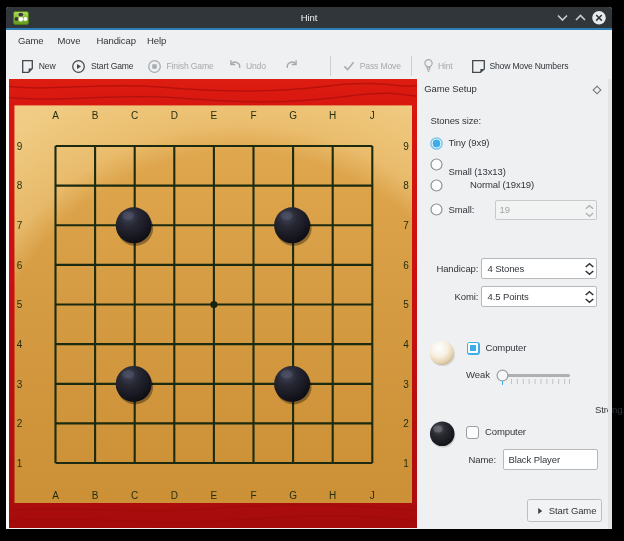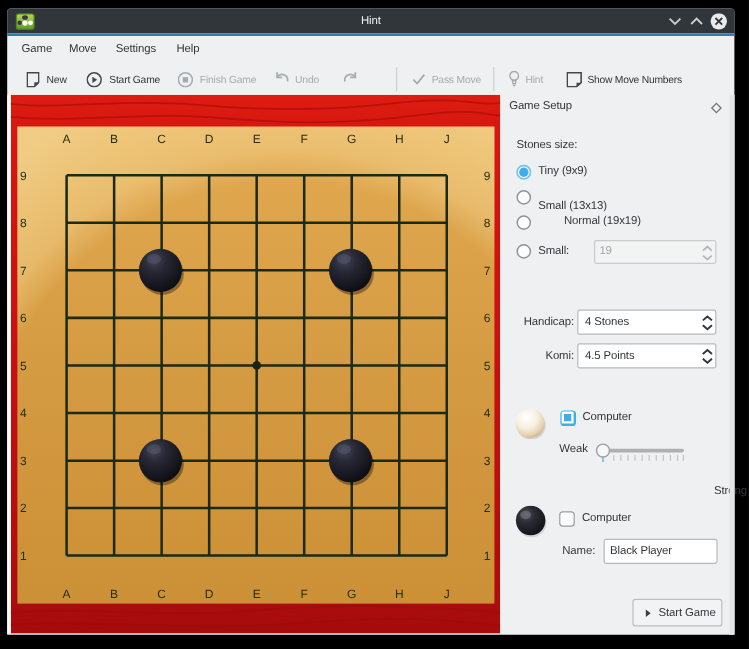--- a/index.html
+++ b/index.html
@@ -35,21 +35,21 @@
 
 <svg class="abs" style="left:555px; top:11px;" width="52" height="14" viewBox="0 0 52 14">
   <path d="M3 4.5 L7.5 9 L12 4.5" fill="none" stroke="#c8cdd1" stroke-width="1.6"></path>
   <path d="M21 9 L25.5 4.5 L30 9" fill="none" stroke="#c8cdd1" stroke-width="1.6"></path>
   <circle cx="44" cy="6.8" r="6.8" fill="#e8eaeb"></circle>
   <path d="M41.2 4 L46.8 9.6 M46.8 4 L41.2 9.6" stroke="#31363b" stroke-width="1.5"></path>
 </svg>
 
 <div class="txt" style="left:18px; top:35.5px;">Game</div>
 <div class="txt" style="left:57.5px; top:35.5px;">Move</div>
-<div class="txt" style="left:96.5px; top:35.5px;">Settings</div>
+<div class="txt" style="left:96.5px; top:35.5px;">Handicap</div>
 <div class="txt" style="left:147px; top:35.5px;">Help</div>
 
 <svg class="abs" style="left:21.5px; top:60px;" width="11" height="13" viewBox="0 0 11 13">
   <path d="M0.7 0.7 H10.3 V8.6 L6.6 12.3 H0.7 Z" fill="none" stroke="#41484e" stroke-width="1.3"></path>
   <path d="M10.3 8.6 L6.6 8.6 L6.6 12.3 Z" fill="#41484e"></path>
 </svg>
 <div class="txt tb" style="left:38.8px; top:61.3px;">New</div>
 <svg class="abs" style="left:71.5px; top:59.5px;" width="13" height="13" viewBox="0 0 13 13">
   <circle cx="6.5" cy="6.5" r="5.8" fill="none" stroke="#41484e" stroke-width="1.25"></circle>
   <path d="M5 3.9 L9 6.5 L5 9.1 Z" fill="#41484e"></path>

